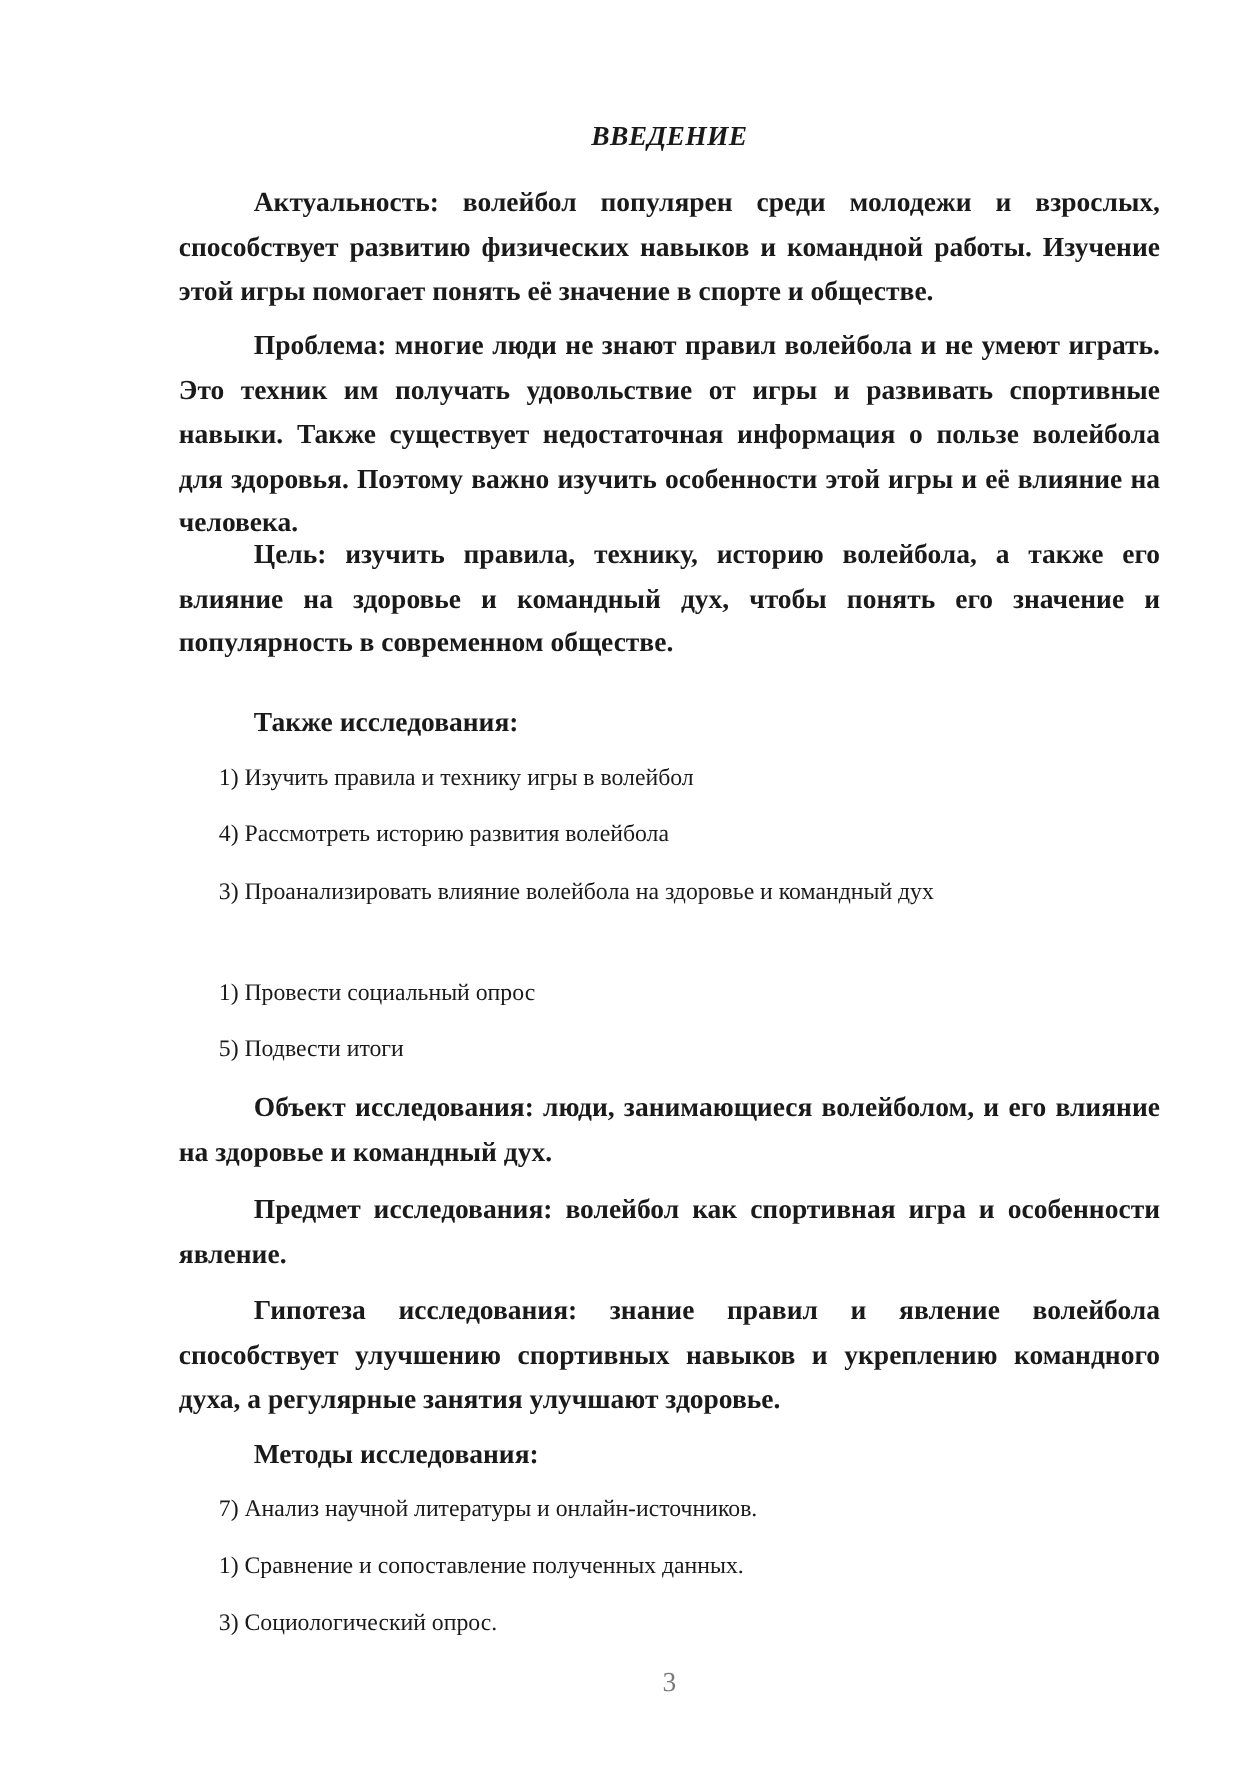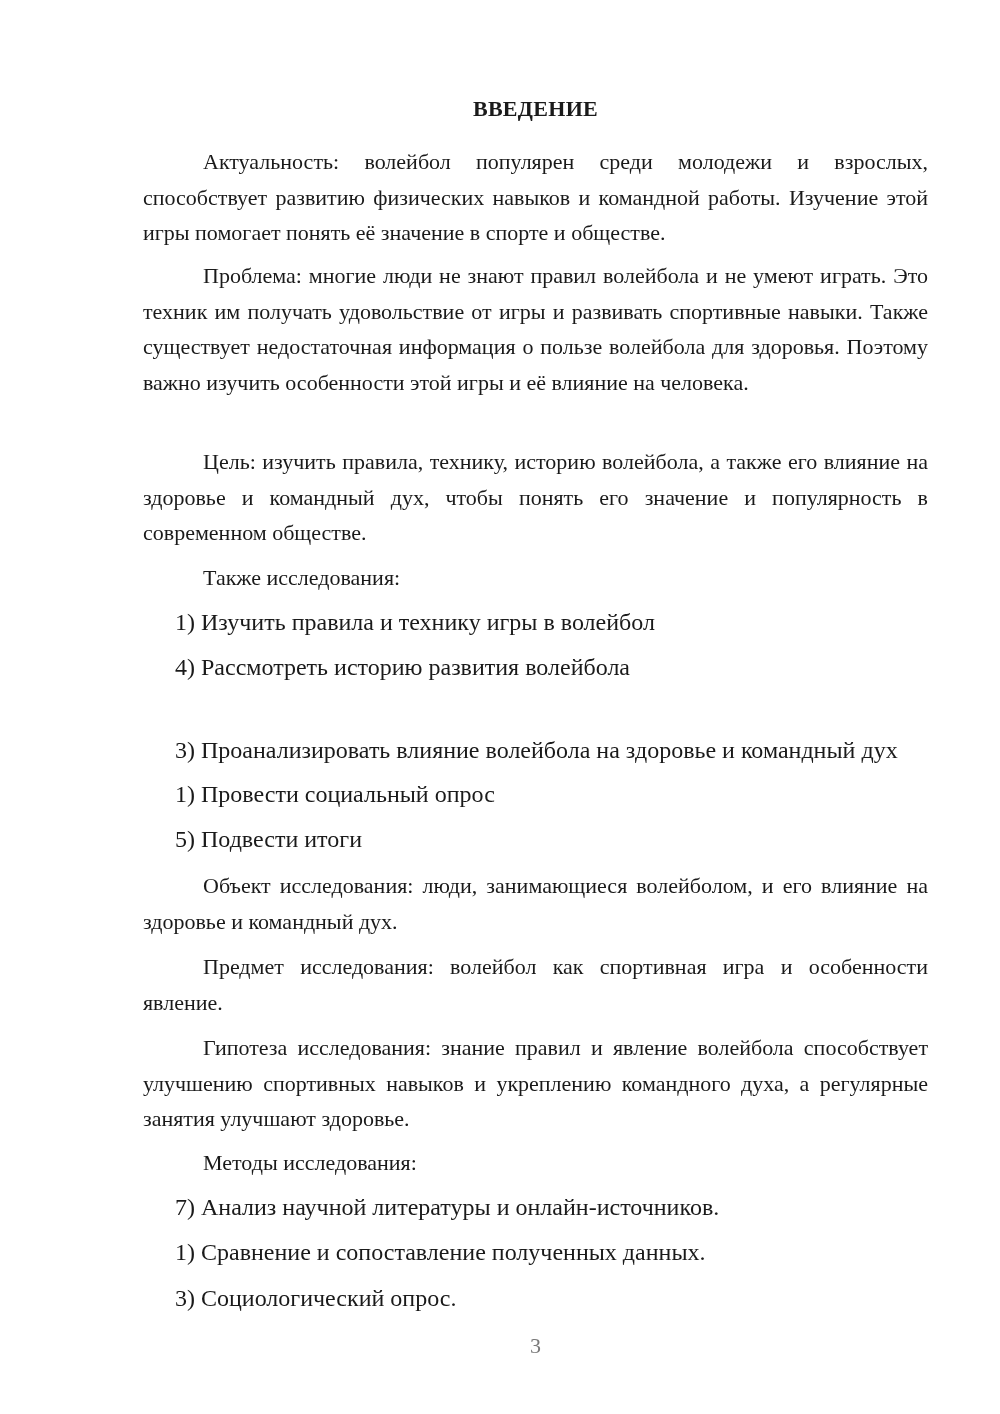--- a/index.html
+++ b/index.html
@@ -1,41 +1,41 @@
 <!DOCTYPE html>
 <html><head>
 <meta charset="utf-8">
 <style>
   html, body { margin:0; padding:0; background:#ffffff; }
   body { width:1000px; height:1414px; position:relative; overflow:hidden;
          font-family:"Liberation Serif", "DejaVu Serif", serif; color:#1a1a1a; }
   .page { position:absolute; left:143px; top:0; width:785px; }
   .title { position:absolute; top:96px; left:0; width:785px; text-align:center;
-           font-weight:bold; font-size:22px; letter-spacing:0.3px; }
+           font-weight:bold; font-size:22px; letter-spacing:0.3px;font-style:italic; }
   .para { position:absolute; left:0; width:785px; font-size:22px; line-height:35.5px;
-          text-align:justify; margin:0; }
+          text-align:justify; margin:0;font-weight:bold; }
   .para.indent { text-indent:60px; }
-  .li { position:absolute; left:32px; font-size:24px; line-height:35.5px; white-space:nowrap; }
+  .li { position:absolute; left:32px; font-size:19px; line-height:35.5px; white-space:nowrap; }
   .li.wrap { white-space:normal; left:0; width:785px; text-indent:32px; text-align:justify; }
   .pagenum { position:absolute; top:1333px; left:0; width:785px; text-align:center; font-size:22px; color:#7a7a7a; }
 </style>
 </head>
 <body>
 
 <div class="page">
   <div class="title">ВВЕДЕНИЕ</div>
 
   <p class="para indent" style="top:144px">Актуальность: волейбол популярен среди молодежи и взрослых, способствует развитию физических навыков и командной работы. Изучение этой игры помогает понять её значение в спорте и обществе.</p>
   <p class="para indent" style="top:258px">Проблема: многие люди не знают правил волейбола и не умеют играть. Это техник им получать удовольствие от игры и развивать спортивные навыки. Также существует недостаточная информация о пользе волейбола для здоровья. Поэтому важно изучить особенности этой игры и её влияние на человека.</p>
-  <p class="para indent" style="top:444px">Цель: изучить правила, технику, историю волейбола, а также его влияние на здоровье и командный дух, чтобы понять его значение и популярность в современном обществе.</p>
+  <p class="para indent" style="top:425px">Цель: изучить правила, технику, историю волейбола, а также его влияние на здоровье и командный дух, чтобы понять его значение и популярность в современном обществе.</p>
   <p class="para indent" style="top:560px">Также исследования:</p>
 
   <div class="li" style="top:605px">1) Изучить правила и технику игры в волейбол</div>
   <div class="li" style="top:650px">4) Рассмотреть историю развития волейбола</div>
-  <div class="li wrap" style="top:733px">3) Проанализировать влияние волейбола на здоровье и командный дух</div>
+  <div class="li wrap" style="top:696px">3) Проанализировать влияние волейбола на здоровье и командный дух</div>
   <div class="li" style="top:777px">1) Провести социальный опрос</div>
   <div class="li" style="top:822px">5) Подвести итоги</div>
 
   <p class="para indent" style="top:868px">Объект исследования: люди, занимающиеся волейболом, и его влияние на здоровье и командный дух.</p>
   <p class="para indent" style="top:949px">Предмет исследования: волейбол как спортивная игра и особенности явление.</p>
   <p class="para indent" style="top:1030px">Гипотеза исследования: знание правил и явление волейбола способствует улучшению спортивных навыков и укреплению командного духа, а регулярные занятия улучшают здоровье.</p>
   <p class="para indent" style="top:1145px">Методы исследования:</p>
 
   <div class="li" style="top:1190px">7) Анализ научной литературы и онлайн-источников.</div>
   <div class="li" style="top:1235px">1) Сравнение и сопоставление полученных данных.</div>

